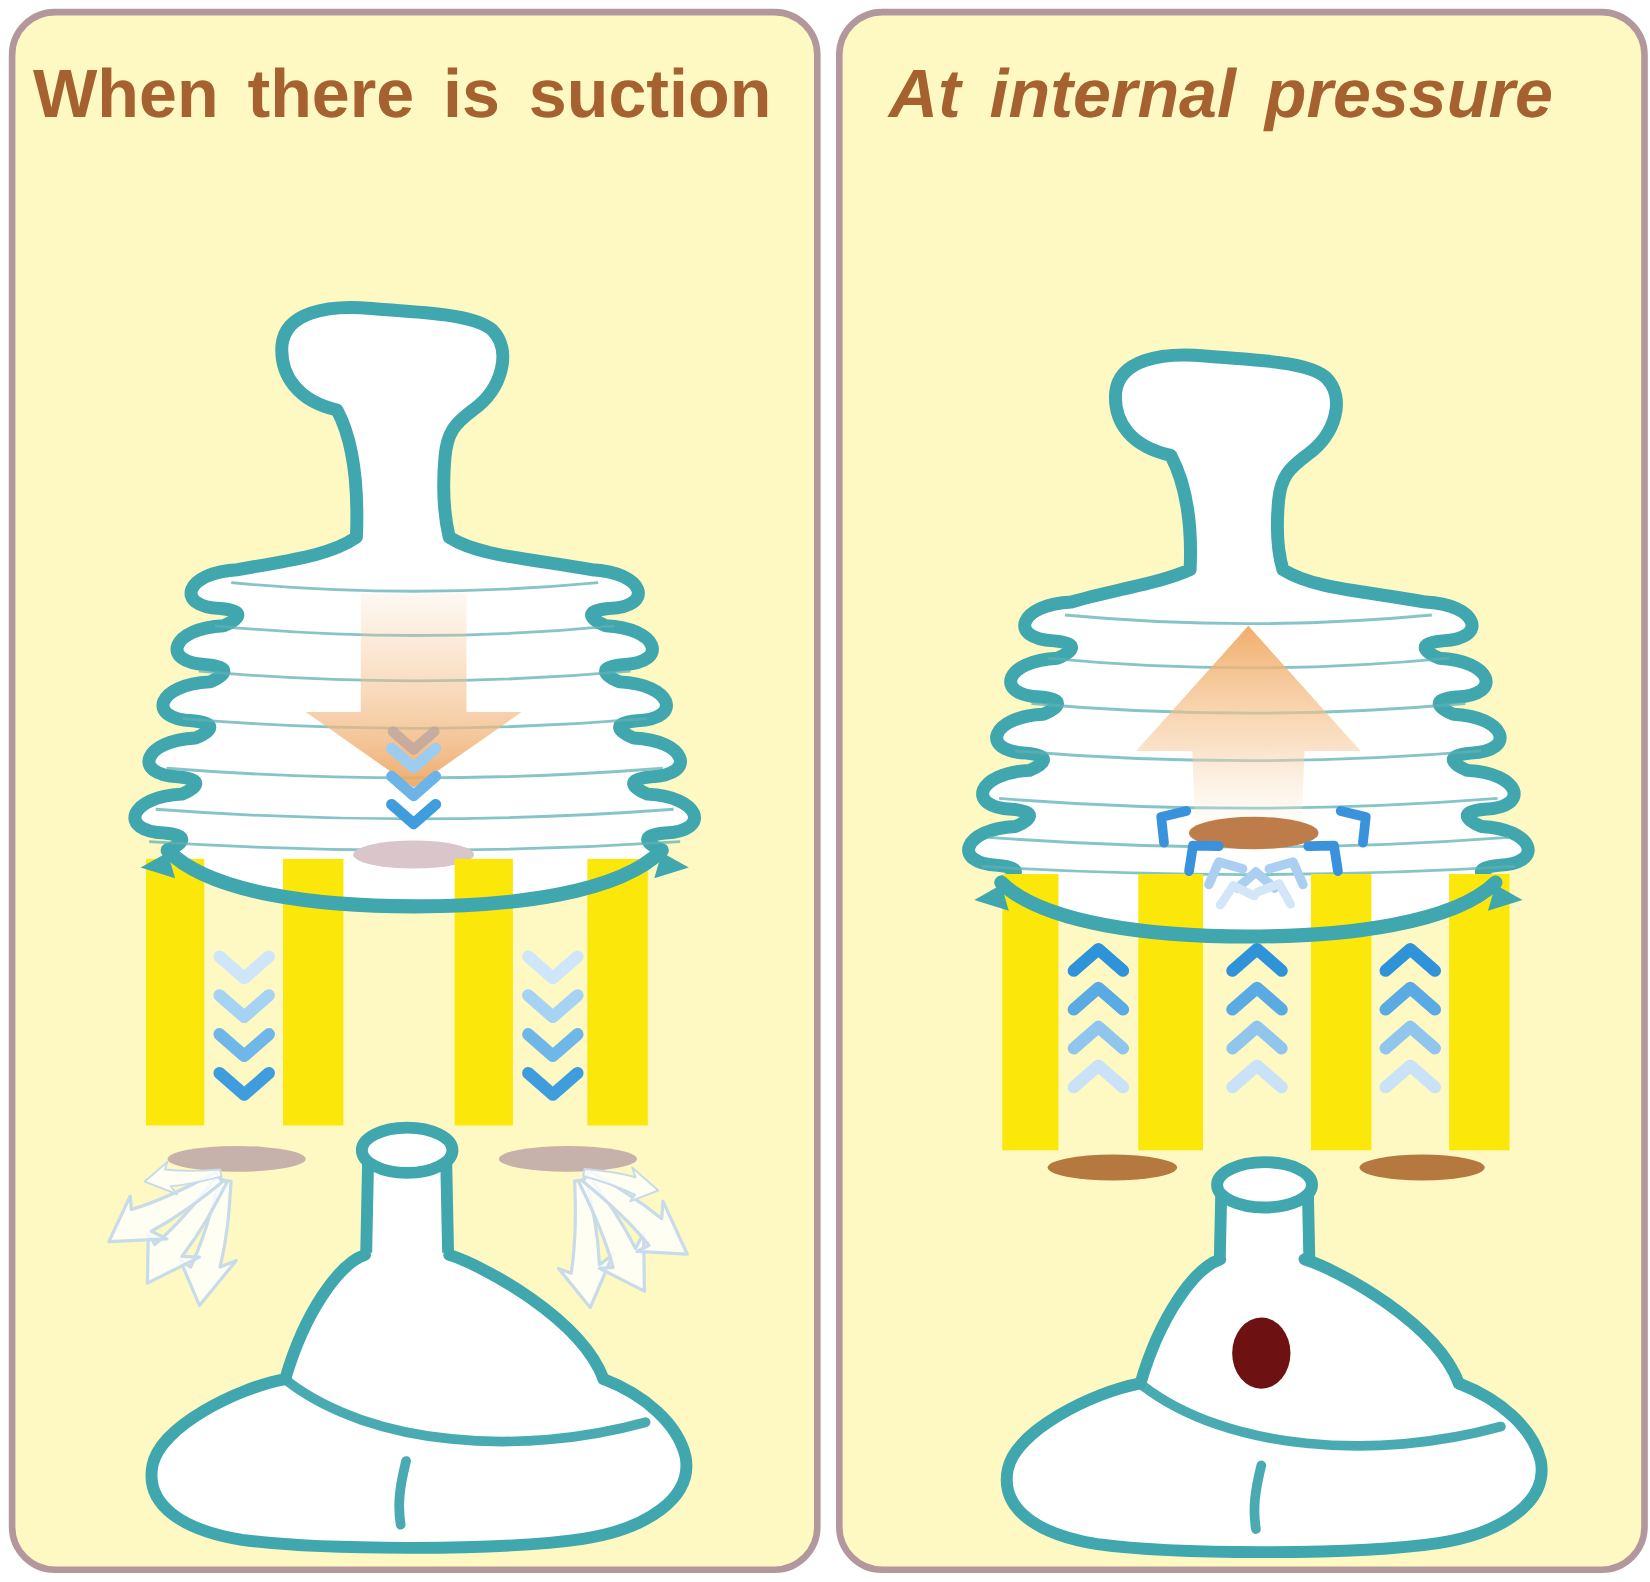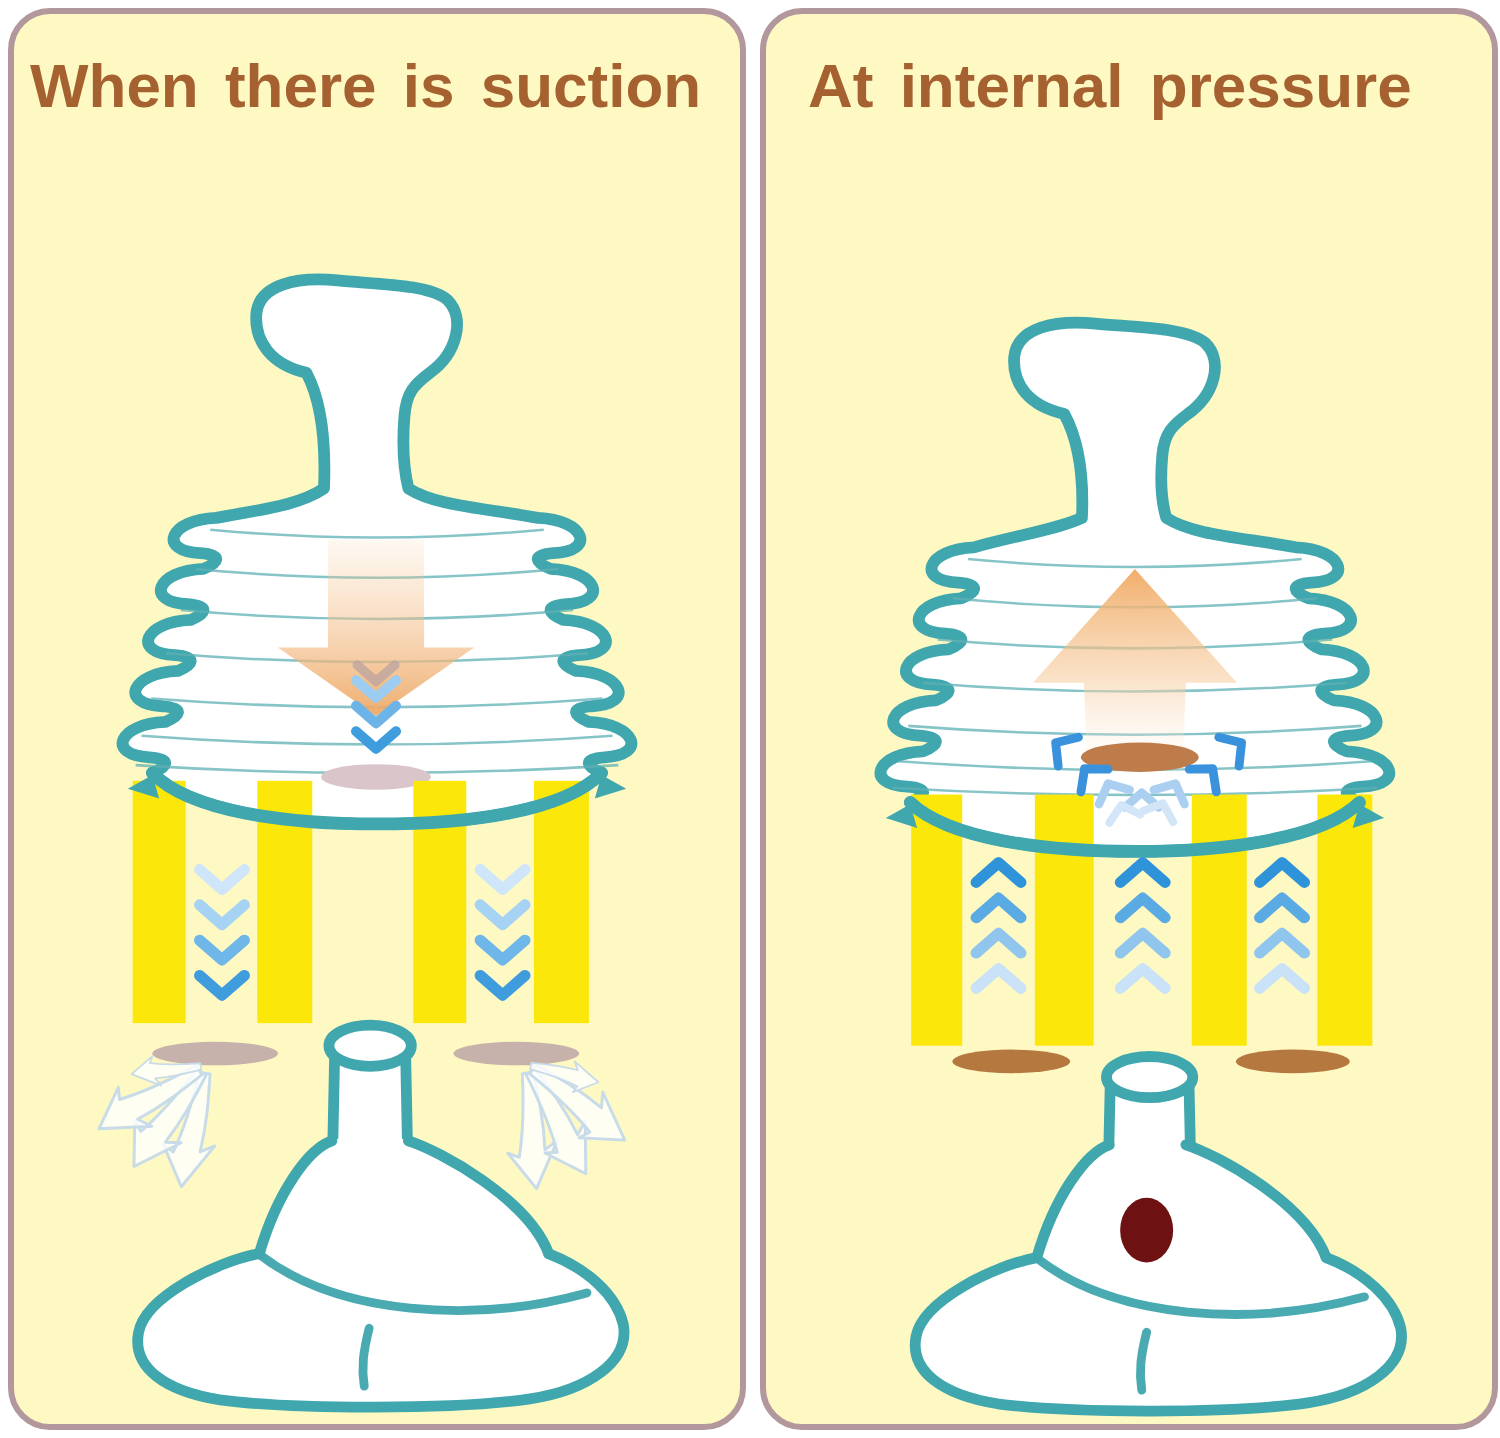--- a/index.html
+++ b/index.html
@@ -8,21 +8,21 @@
     --orange:#eda865; --brown:#bd7c49; --brown2:#b5793f; --pale:#d9c5ca; --pale2:#c7b1ab;
     --spray:#c8dbe9; --red:#6d1112; --gray-chev:#b9a3a0;
   }
   html,body{margin:0;padding:0;background:#ffffff;}
   body{width:1500px;height:1438px;position:relative;font-family:"Liberation Sans",sans-serif;}
   .panel{
     position:absolute;top:8px;width:726px;height:1410px;background:#fef9c3;
     border:6px solid var(--border);border-radius:42px;overflow:hidden;
   }
   .panel.left{left:8px;}
-  .panel.right{left:760px;}
+  .panel.right{left:760px;font-style:italic;}
   .panel-title{
     position:absolute;top:36px;left:16px;right:8px;
     font-size:62px;font-weight:bold;color:var(--title);
     letter-spacing:0px;word-spacing:9px;white-space:nowrap;
   }
   .panel.right .panel-title{left:42px;}
   svg.illus{position:absolute;left:0;top:0;width:726px;height:1410px;}
   .outline{fill:#fff;stroke:var(--teal);stroke-width:12;stroke-linejoin:round;stroke-linecap:round;}
   .arc{fill:none;stroke:var(--teal-thin);stroke-width:2.6;opacity:.75;}
   .rim{fill:none;stroke:var(--teal);stroke-width:13;stroke-linecap:round;}

